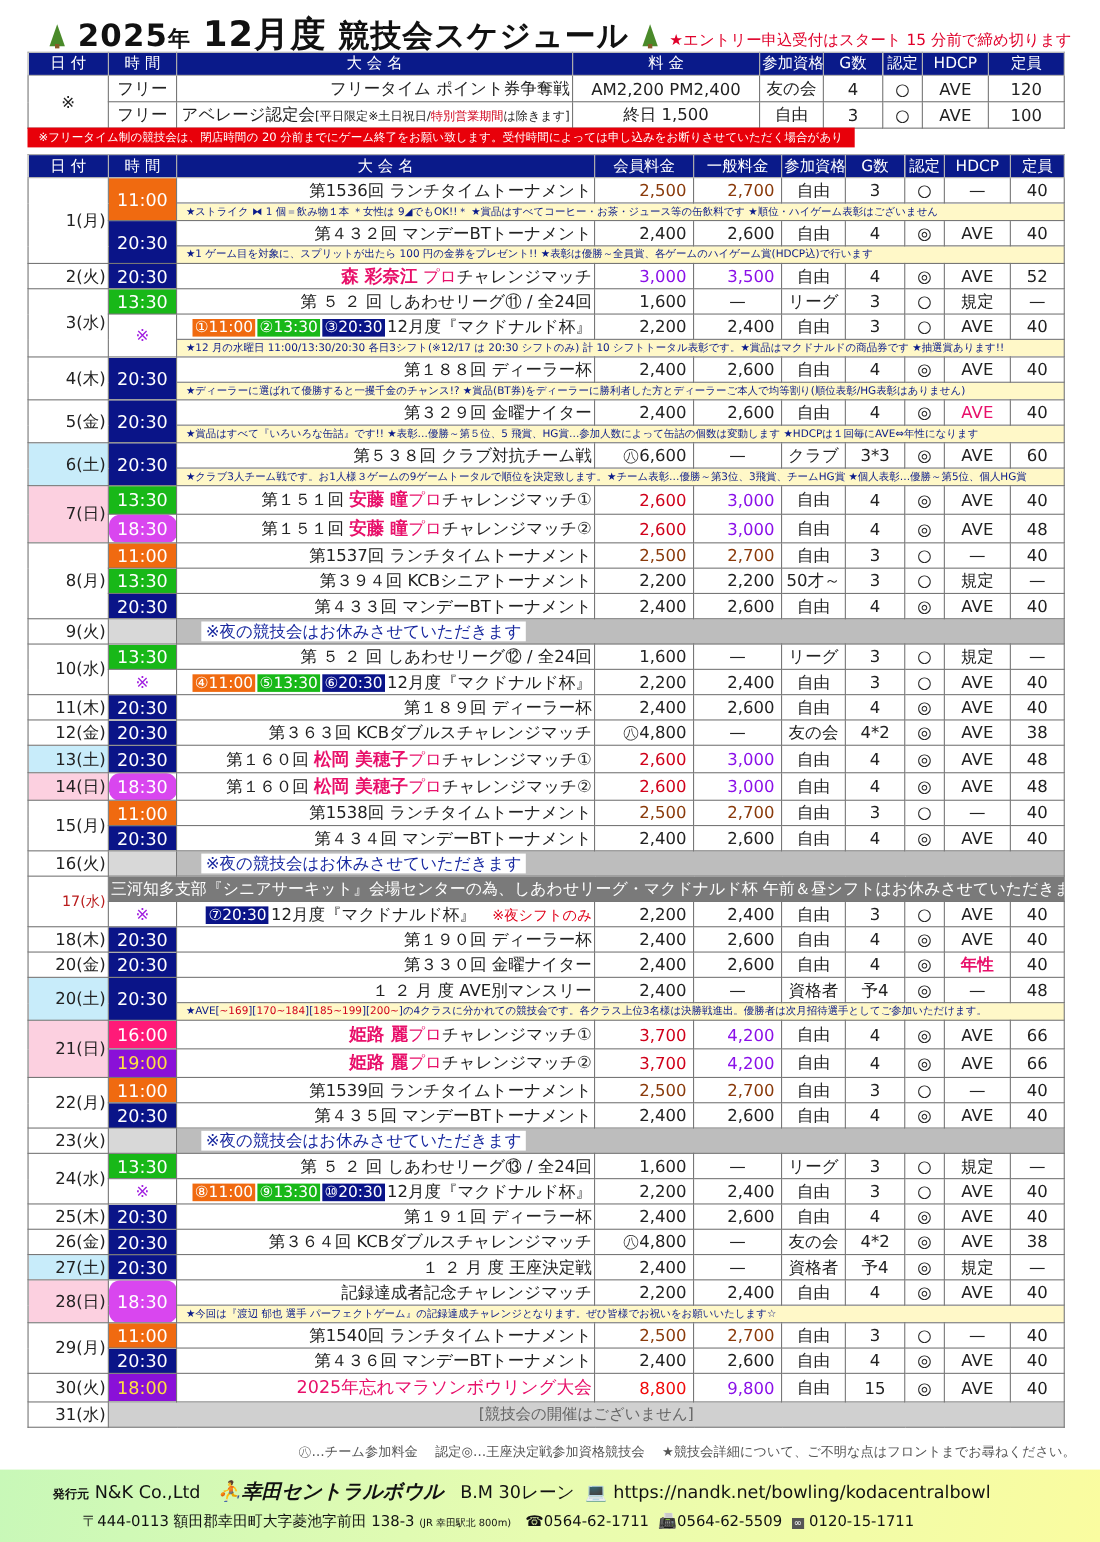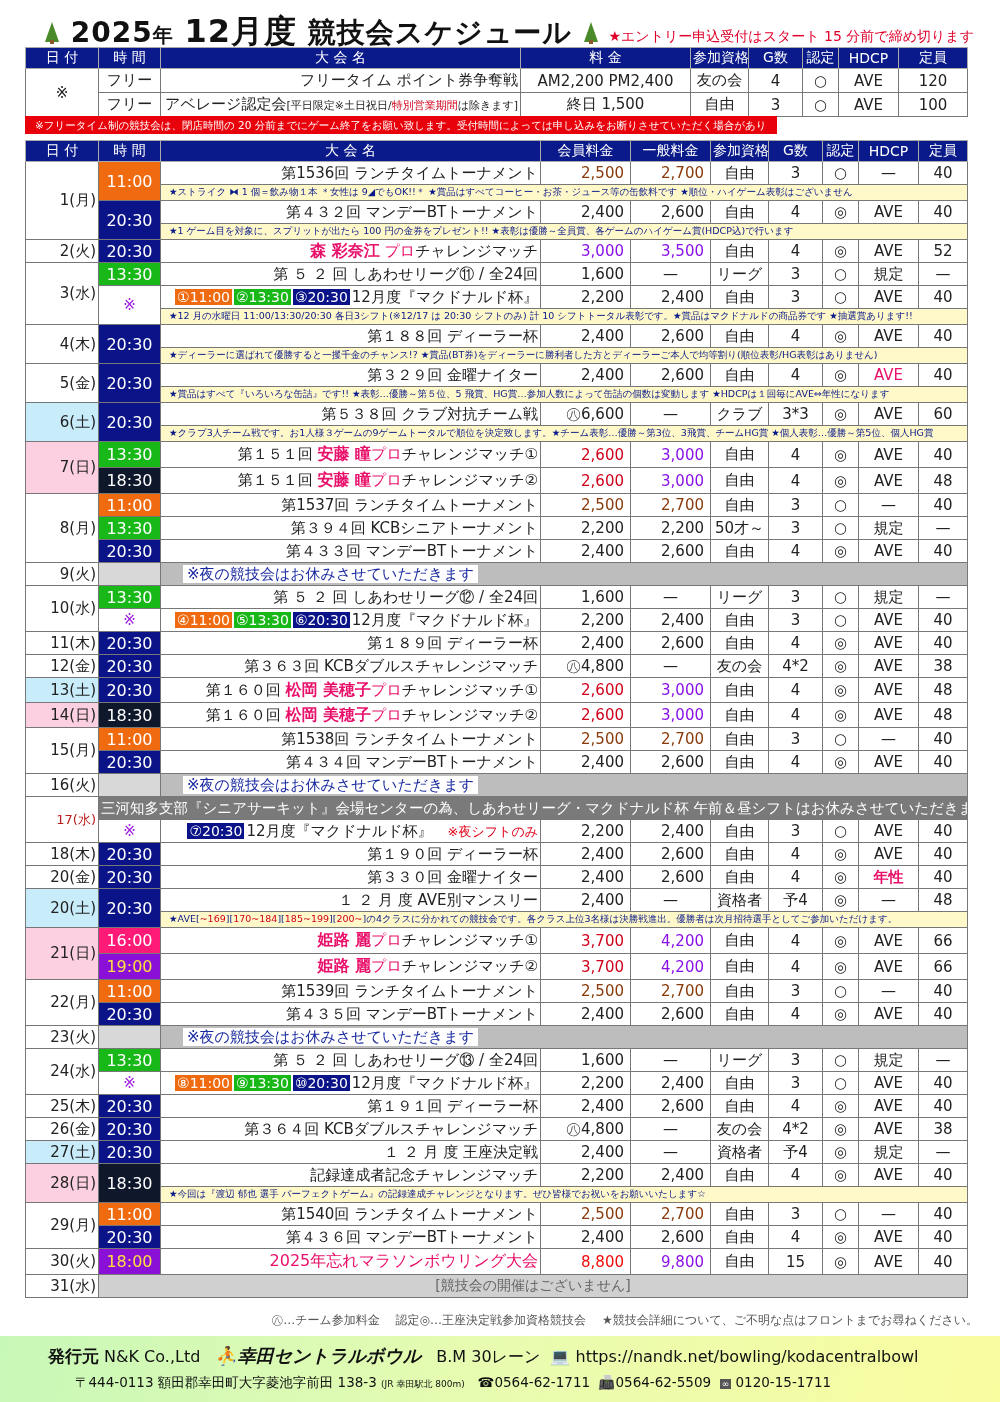--- a/index.html
+++ b/index.html
@@ -16,21 +16,21 @@
   table { border-collapse: collapse; table-layout: fixed; position: absolute; left: 25px; }
   td, th { border: 1px solid #777; font-size: 15px; text-align: center; height: 23px; padding: 0 2px; white-space: nowrap; overflow: hidden; }
   th { background: #0a1a8a; color: #fff; font-weight: normal; height: 21px; font-size: 14px; border-color: #aaa; }
   td.name { text-align: right; padding-left: 3px; }
   td.num { text-align: right; padding-right: 6px; }
   td.date { font-size: 15px; text-align: right; }
   td.time { color: #fff; font-size: 16px; }
   .t-orange { background: #f06a10; }
   .t-navy { background: #0a1488; }
   .t-green { background: #18b818; }
-  .t-purple { background: #0f172a; }
+  .t-purple { background: #d946ef; border-radius: 10px; }
   .t-pink { background: #ff1a78; }
   .t-violet-gold { background: #8a10d8; color: #ffe040 !important; }
   .d-sat { background: #c8ecfa; }
   .d-sun { background: #fcd0e0; }
   .d-gray { background: #d8d8d8; }
   .note-row td { font-size: 9.5px; color: #0a1a8a; background: #fff8c8; text-align: left; height: 16px; padding-left: 8px; }
   .closed td.cl { background: #bdbdbd; text-align: left; padding-left: 22px; }
   .closed .cl span { background: #fff; color: #1a2aa0; padding: 0 4px; font-size: 15px; margin-top: 28px; }
   .senior-banner td { background: #7a7a7a; color: #fff; font-size: 14.5px; }
   .nothing td.cl { background: #d0d0d0; color: #666; font-size: 14px; }
@@ -41,21 +41,21 @@
   .pro { color: #e8106a; }
   .pro-big { color: #e8106a; font-weight: bold; font-size: 16px; }
   .sym { color: #a020e0; }
   .redtxt { color: #e0001a; font-size: 13px; }
   .shift { display: inline-block; color: #fff; padding: 0 2px; font-size: 14px; margin-right: 2px; }
   .small-note { font-size: 11px; }
   .redbar { position: absolute; left: 25px; top: 116px; width: 752px; height: 18px; background: #e8000a; color: #fff; font-size: 10.5px; padding-left: 10px; line-height: 18px; }
   .legend { position: absolute; right: 22px; top: 1312px; font-size: 12px; color: #555; white-space: nowrap; }
   .footer { position: absolute; left: 0; top: 1336px; width: 1000px; height: 66px; background: linear-gradient(100deg, #c8f8b8 0%, #e8fcb0 50%, #fafca0 100%); }
   .footer .l1 { position: absolute; left: 48px; top: 8px; font-size: 16px; white-space: nowrap; color: #111; }
-  .footer .l1 b { font-size: 17px; }
+  .footer .l1 b { font-size: 11px; }
   .footer .logo { font-style: italic; font-weight: bold; font-size: 18px; margin: 0 10px; }
   .footer .l2 { position: absolute; left: 75px; top: 38px; font-size: 13.5px; white-space: nowrap; color: #111; }
   .footer .tiny { font-size: 9px; }
 </style>
 </head>
 <body>
 
 <div class="title-row">
   <div class="title">
     <span class="tree"></span>

